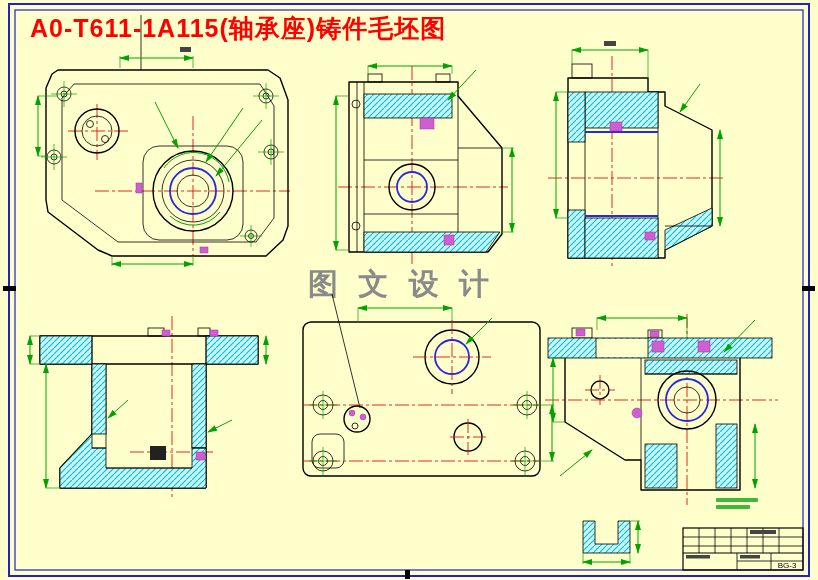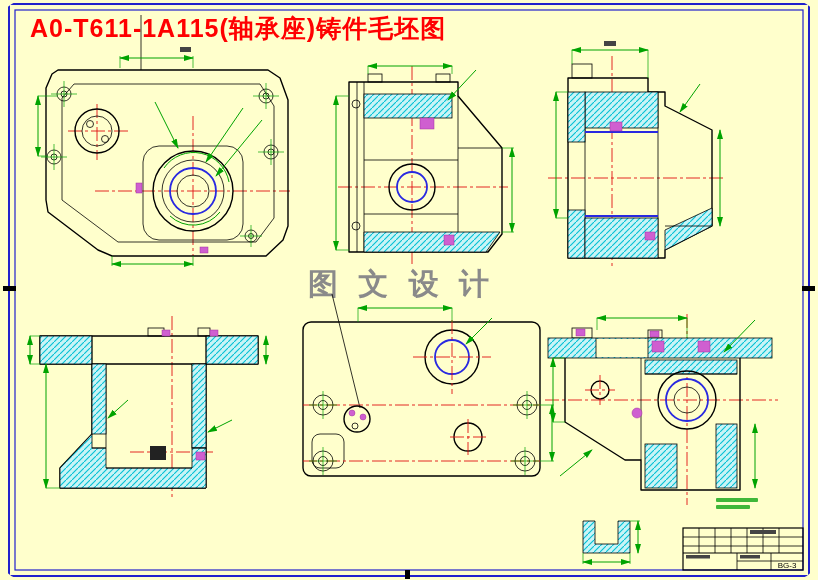--- a/index.html
+++ b/index.html
@@ -1,17 +1,17 @@
 <!DOCTYPE html>
 <html><head>
 <meta charset="utf-8">
 <style>
   html,body{margin:0;padding:0;background:#ffffcc;}
   .page{position:relative;width:818px;height:580px;background:#ffffcc;overflow:hidden;
-        font-family:"Liberation Sans", sans-serif;border-radius:25px;}
+        font-family:"Liberation Sans", sans-serif;}
   svg{display:block;}
   
   .ol{fill:none;stroke:#000;stroke-width:1.4;stroke-linejoin:round;}
   .tl{fill:none;stroke:#000;stroke-width:0.8;}
   .bl{fill:none;stroke:#2929e0;stroke-width:1.8;}
   .cl{fill:none;stroke:#e01010;stroke-width:0.9;stroke-dasharray:14 3 3 3;}
   .dim{fill:none;stroke:#00a300;stroke-width:1;}
   .dimx{fill:none;stroke:#00a300;stroke-width:0.7;}
   .hatch{fill:url(#hatchC);stroke:#000;stroke-width:0.8;}
   .mag{fill:#cf5fd0;stroke:#a030a0;stroke-width:0.5;}

